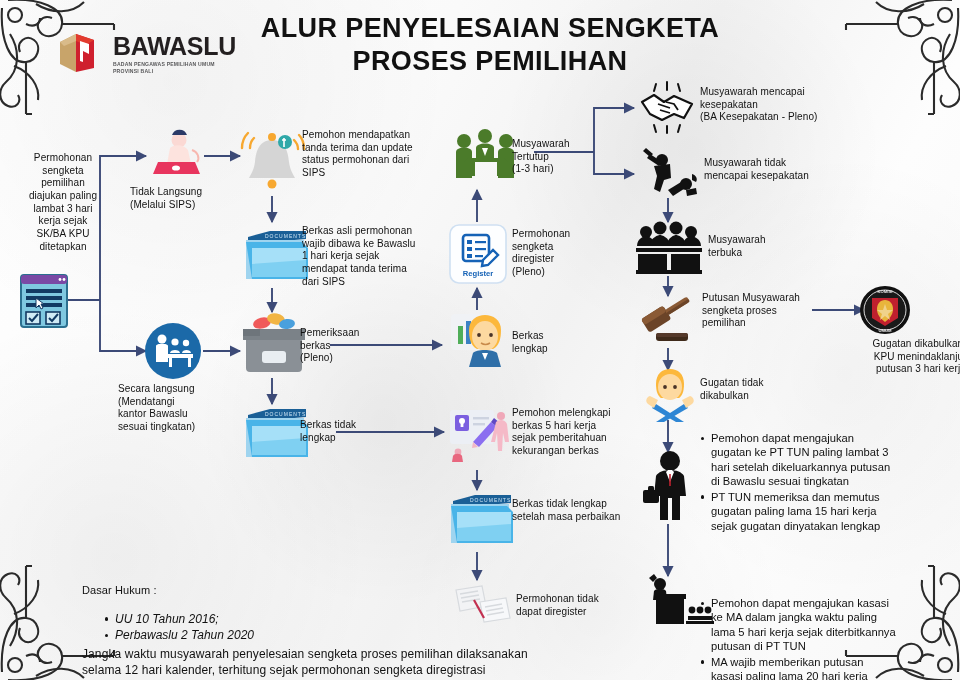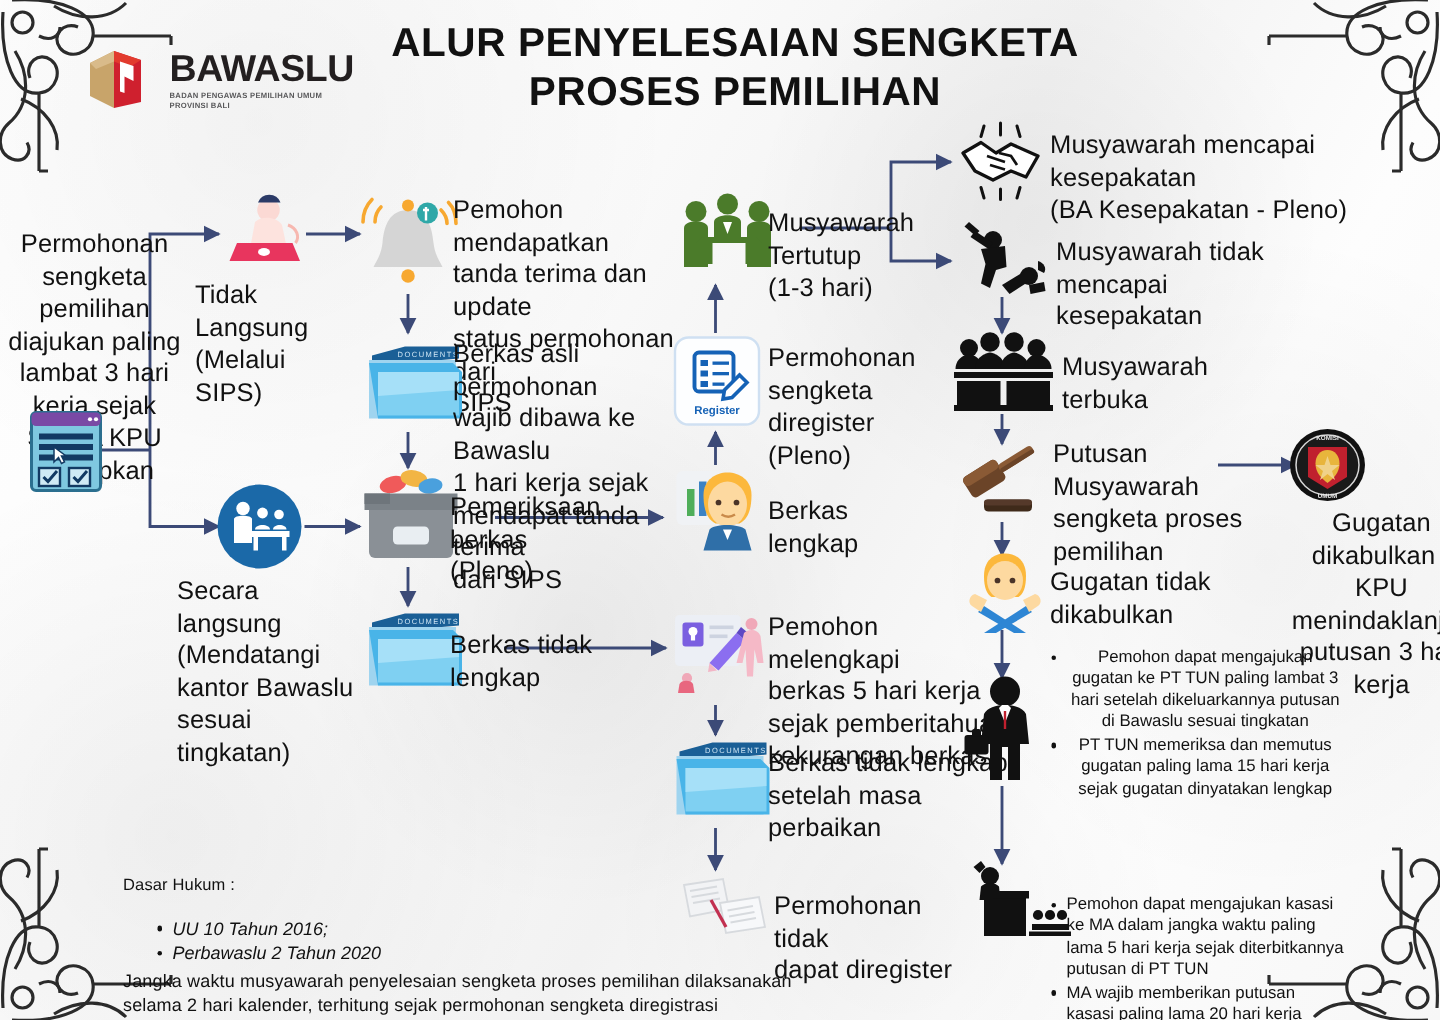--- a/index.html
+++ b/index.html
@@ -17,21 +17,21 @@
       radial-gradient(circle at 72% 22%, rgba(0,0,0,0.05) 0%, rgba(0,0,0,0) 22%),
       radial-gradient(circle at 40% 62%, rgba(0,0,0,0.055) 0%, rgba(0,0,0,0) 26%),
       radial-gradient(circle at 88% 55%, rgba(0,0,0,0.04) 0%, rgba(0,0,0,0) 24%),
       radial-gradient(circle at 12% 82%, rgba(0,0,0,0.05) 0%, rgba(0,0,0,0) 25%),
       radial-gradient(circle at 62% 90%, rgba(0,0,0,0.04) 0%, rgba(0,0,0,0) 22%),
       linear-gradient(118deg,#ffffff 0%,#fafafa 35%,#f2f2f2 55%,#fdfdfd 75%,#f7f7f7 100%);
   }
   .abs{position:absolute;}
   .txt{
     color:#111;
-    font-size:17px;
+    font-size:10px;
     line-height:1.27;
     letter-spacing:0.1px;
     white-space:pre-line;
   }
   .title{
     font-weight:bold;color:#111;
     font-size:27px;letter-spacing:0.4px;
     text-align:center;line-height:1.22;
     white-space:pre-line;
   }
@@ -490,33 +490,33 @@
       <path d="M28,24 L48,24 L48,52 L28,52 Z"></path>
       <path d="M26,22 L50,22 L50,27 L26,27 Z"></path>
       <circle cx="56" cy="38" r="3.4"></circle>
         <circle cx="64" cy="38" r="3.4"></circle>
         <circle cx="72" cy="38" r="3.4"></circle>
       <path d="M52,44 L76,44 L76,48 L52,48 Z"></path>
       <path d="M50,49 L78,49 L78,52 L50,52 Z"></path>
     </g>
   </svg>
 
-  <ul class="bullets abs" style="left:700px;top:431px;width:196px;text-align:center;">
+  <ul class="bullets abs" style="left:700px;top:431px;width:196px;">
     <li>Pemohon dapat mengajukan gugatan ke PT TUN paling lambat 3 hari setelah dikeluarkannya putusan di Bawaslu sesuai tingkatan</li>
     <li>PT TUN memeriksa dan memutus gugatan paling lama 15 hari kerja sejak gugatan dinyatakan lengkap</li>
   </ul>
 
   <ul class="bullets abs" style="left:700px;top:548px;width:196px;margin-top:48px;">
     <li>Pemohon dapat mengajukan kasasi ke MA dalam jangka waktu paling lama 5 hari kerja sejak diterbitkannya putusan di PT TUN</li>
     <li>MA wajib memberikan putusan kasasi paling lama 20 hari kerja sejak permohonan kasasi diterima</li>
   </ul>
 
   <div class="abs" style="left:82px;top:584px;width:470px;">
     <div class="txt" style="font-size:11px;">Dasar Hukum :</div>
     <ul class="bullets" style="margin-left:22px;margin-top:14px;font-style:italic;">
       <li style="font-size:12px;">UU 10 Tahun 2016;</li>
       <li style="font-size:12px;">Perbawaslu 2 Tahun 2020</li>
     </ul>
     <div class="txt" style="font-size:12px;margin-top:2px;line-height:1.35;">Jangka waktu musyawarah penyelesaian sengketa proses pemilihan dilaksanakan
-selama 2 hari kalender, terhitung sejak permohonan sengketa diregistrasi</div>
+selama 12 hari kalender, terhitung sejak permohonan sengketa diregistrasi</div>
   </div>
 
 </div>
 
 </body></html>

